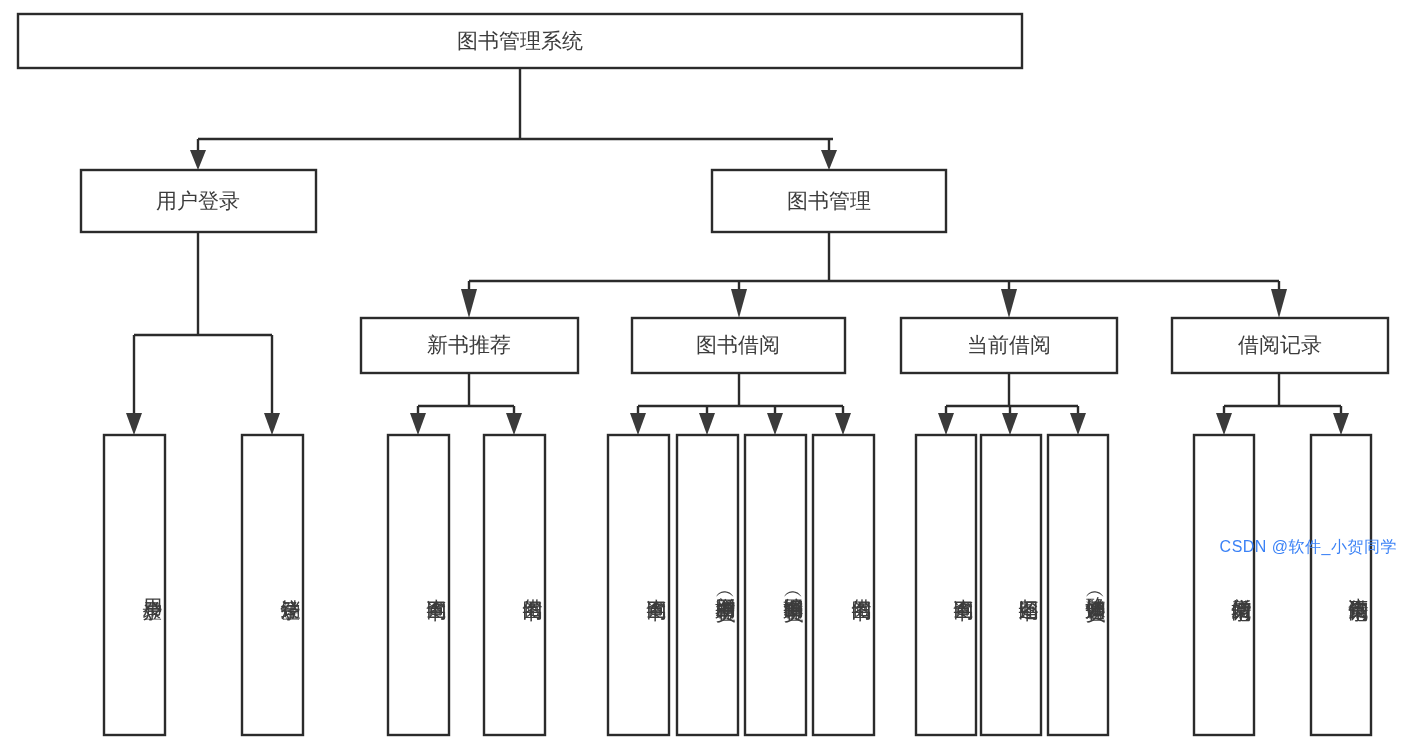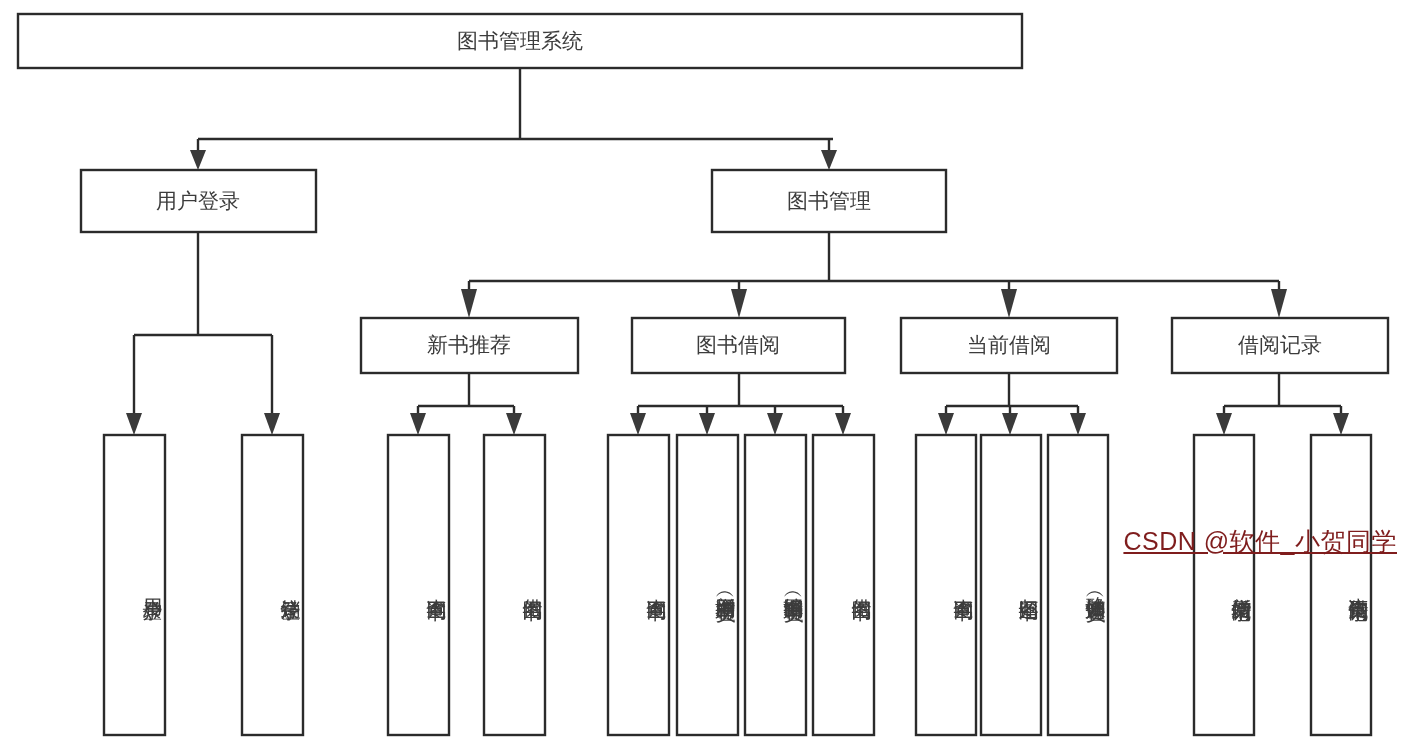--- a/index.html
+++ b/index.html
@@ -59,25 +59,24 @@
     text-align: center;
     letter-spacing: 1px;
     white-space: nowrap;
     pointer-events: none;
   }
   .watermark {
     position: absolute;
     right: 8px;
     bottom: 4px;
     font-family: "Liberation Sans", "DejaVu Sans", sans-serif;
-    font-size: 25px;
-    color: #7f1d1d;
+    font-size: 16px;
+    color: #3b82f6;
     letter-spacing: 0.5px;
     white-space: nowrap;
-    text-decoration: underline;
   }
 </style>
 </head>
 <body>
 
 <div id="diagram-root">
 
   <svg class="diagram-canvas" viewBox="0 0 1405 747" xmlns="http://www.w3.org/2000/svg">
 
     <g>

